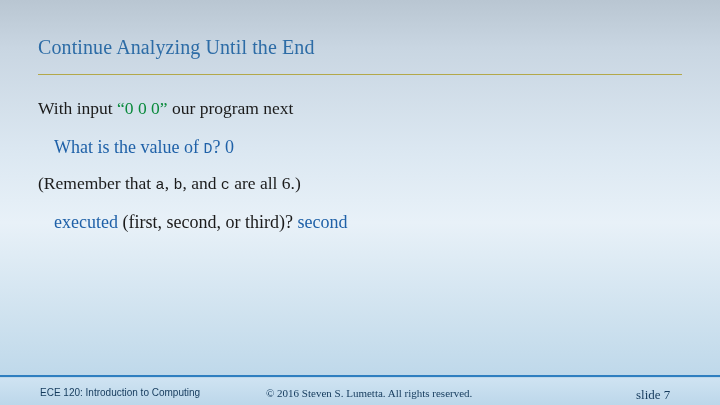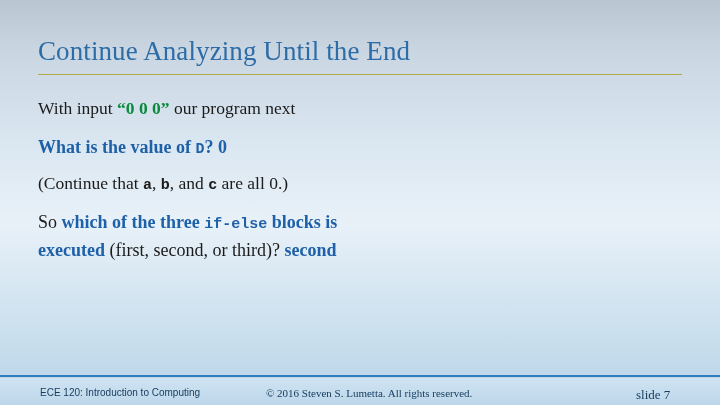--- a/index.html
+++ b/index.html
@@ -16,21 +16,21 @@
     position: relative;
     width: 720px;
     height: 405px;
     background: linear-gradient(to bottom, #b9c6d2 0%, #c9d6e2 12%, #dce8f2 38%, #e8f1f8 55%, #cfe2ef 78%, #b7d4e8 100%);
     box-sizing: border-box;
   }
   .title {
     position: absolute;
     left: 38px;
     top: 36px;
-    font-size: 27px;
+    font-size: 20px;
     color: #2d6ca6;
     font-family: "Liberation Serif", serif;
     letter-spacing: 0.1px;
     white-space: nowrap;
   }
   .title-rule {
     position: absolute;
     left: 38px;
     top: 74px;
     width: 644px;
@@ -69,26 +69,27 @@
   .green {
     color: #0a8a3c;
   }
   .blue {
     color: #1f61a8;
   }
   .red {
     color: #c21b17;
   }
   .bold {
-    font-weight: bold;
+    font-weight: normal;
   }
   .gap-sm { height: 9px; }
   .gap-md { height: 11px; }
   .q-line {
     font-size: 18px;
+    margin-left: 16px;
   }
   .footer-rule {
     position: absolute;
     left: 0;
     top: 375px;
     width: 720px;
     height: 2px;
     background: #2f7fc0;
   }
   .footer {
@@ -144,28 +145,25 @@
 
     <div class="gap-md"></div>
 
     <div class="line q-line bold blue">
       <span>What is the value of </span><span class="mono bold">D</span><span>? </span><span class="bold blue">0</span>
     </div>
 
     <div class="gap-sm"></div>
 
     <div class="line">
-      <span>(Continue that </span><span class="mono bold">a</span><span>,  </span><span class="mono bold">b</span><span>, and </span><span class="mono bold">c</span><span> are all 0.)</span>
+      <span>(Remember that </span><span class="mono bold">a</span><span>,  </span><span class="mono bold">b</span><span>, and </span><span class="mono bold">c</span><span> are all 6.)</span>
     </div>
 
     <div class="gap-md"></div>
 
-    <div class="line q-line">
-      <span>So </span><span class="bold blue">which of the three </span><span class="mono bold blue">if-else</span><span class="bold blue"> blocks is</span>
-    </div>
 
     <div class="line q-line">
       <span class="bold blue">executed</span><span> (first, second, or third)?  </span><span class="bold blue">second</span>
     </div>
 
     <div class="gap-md"></div>
 
 
   </div>
 

